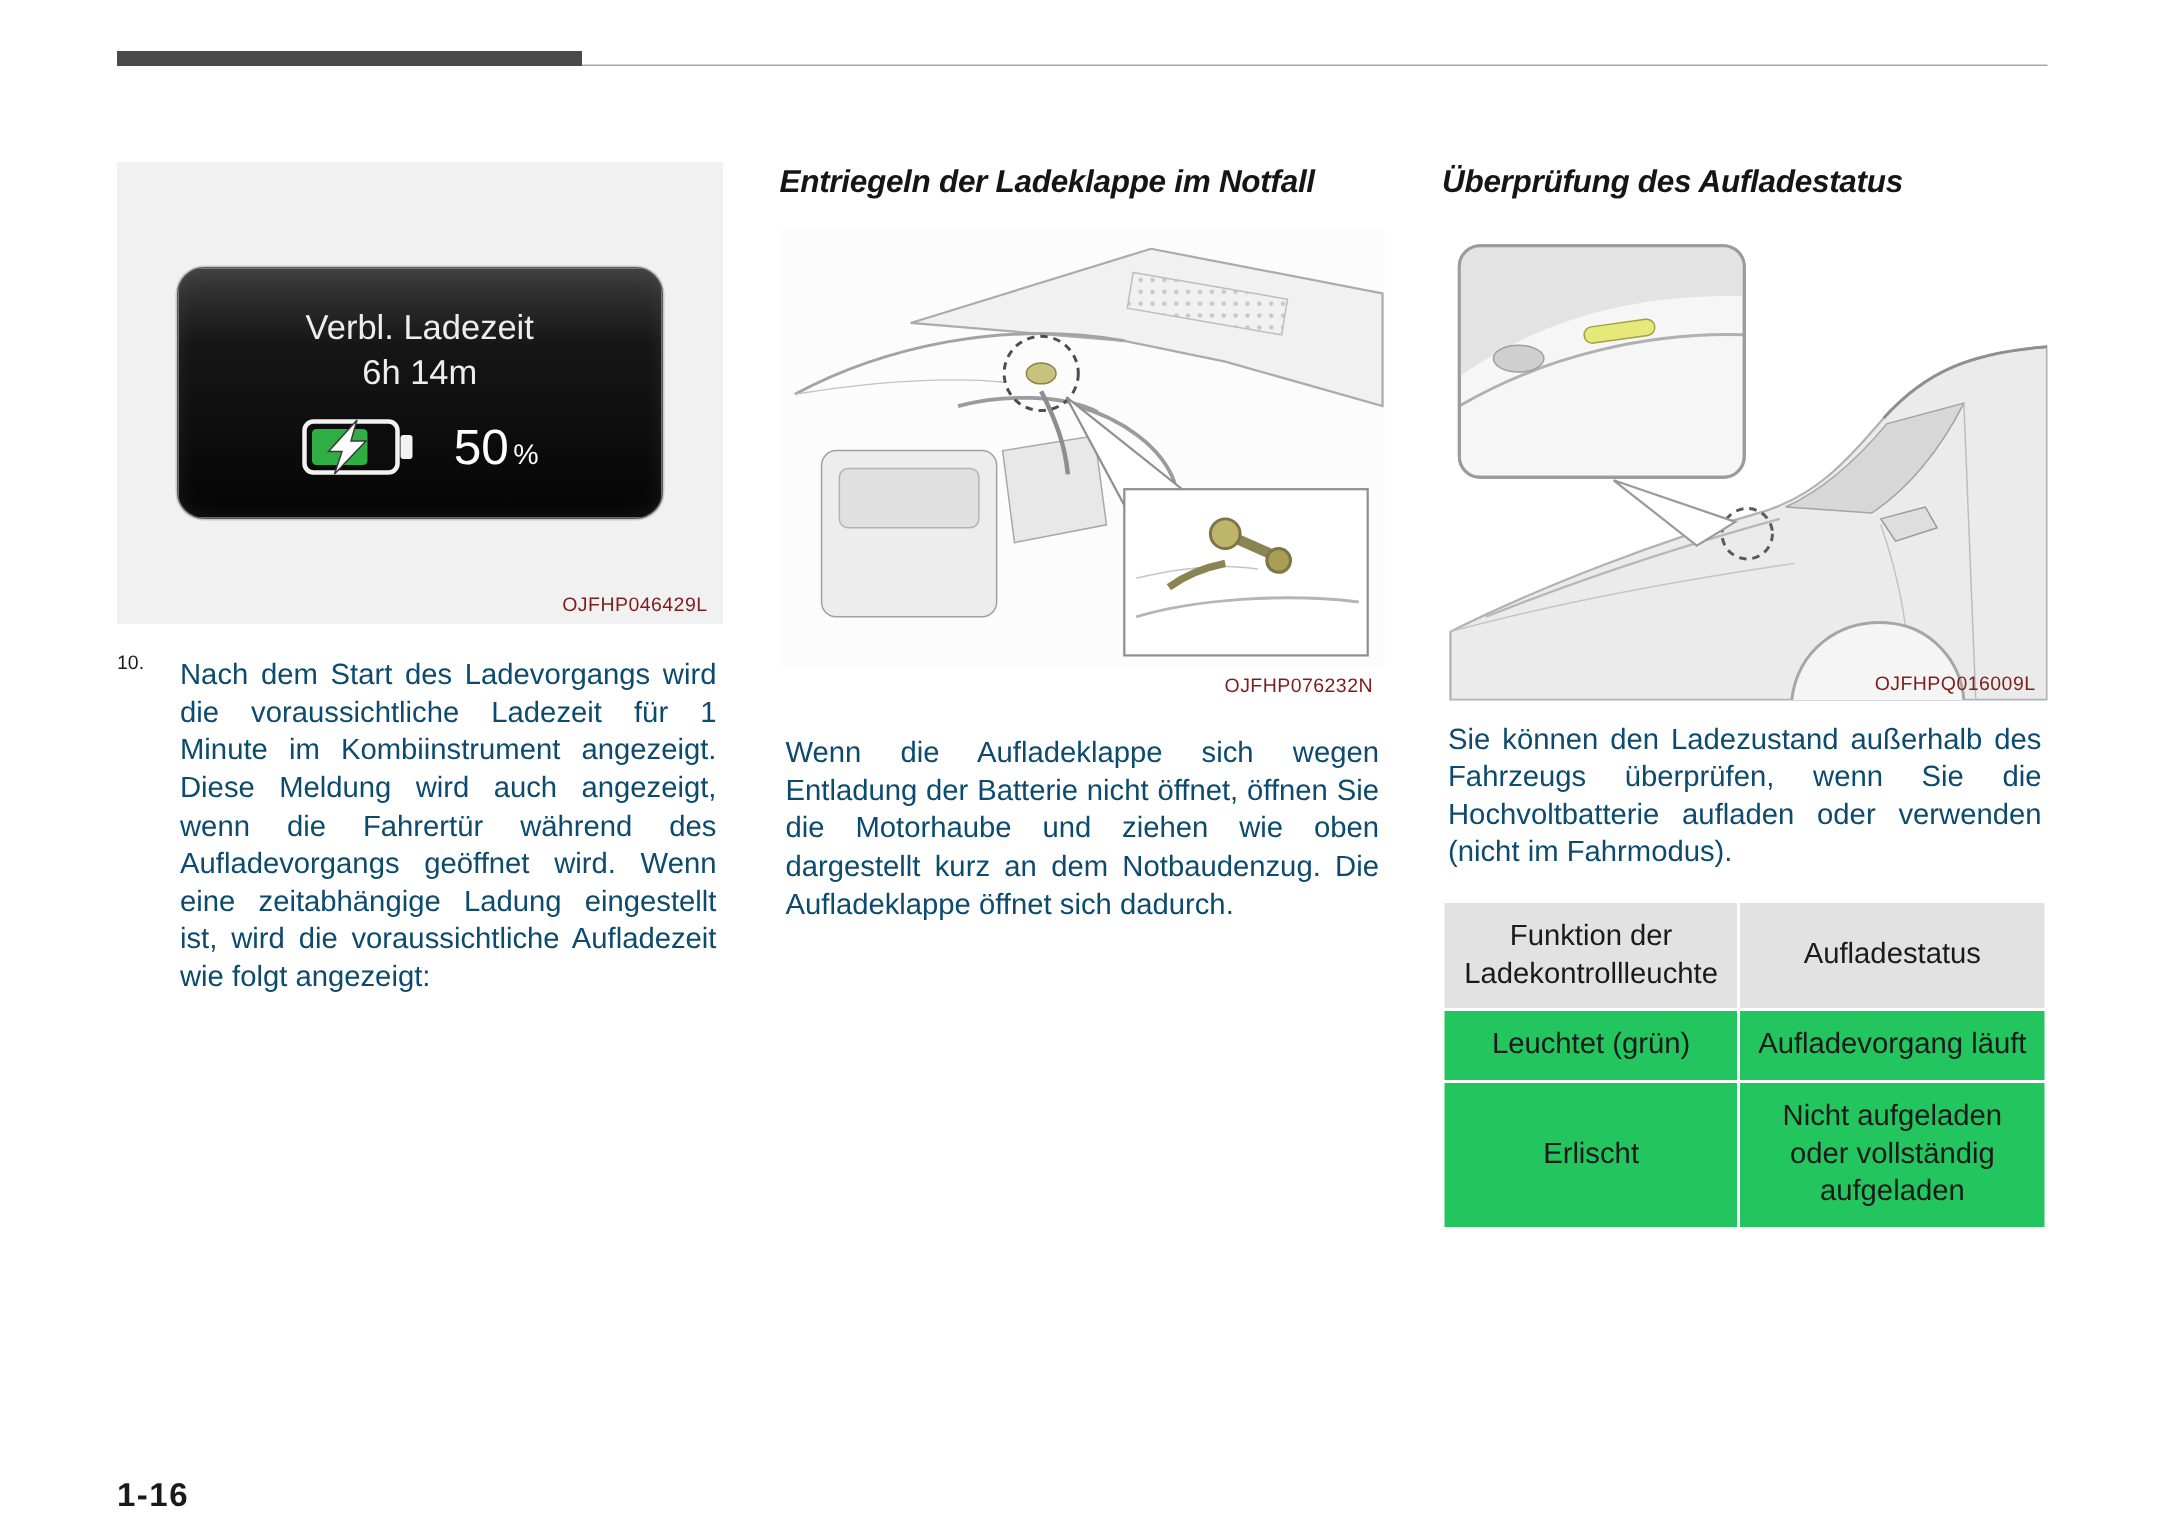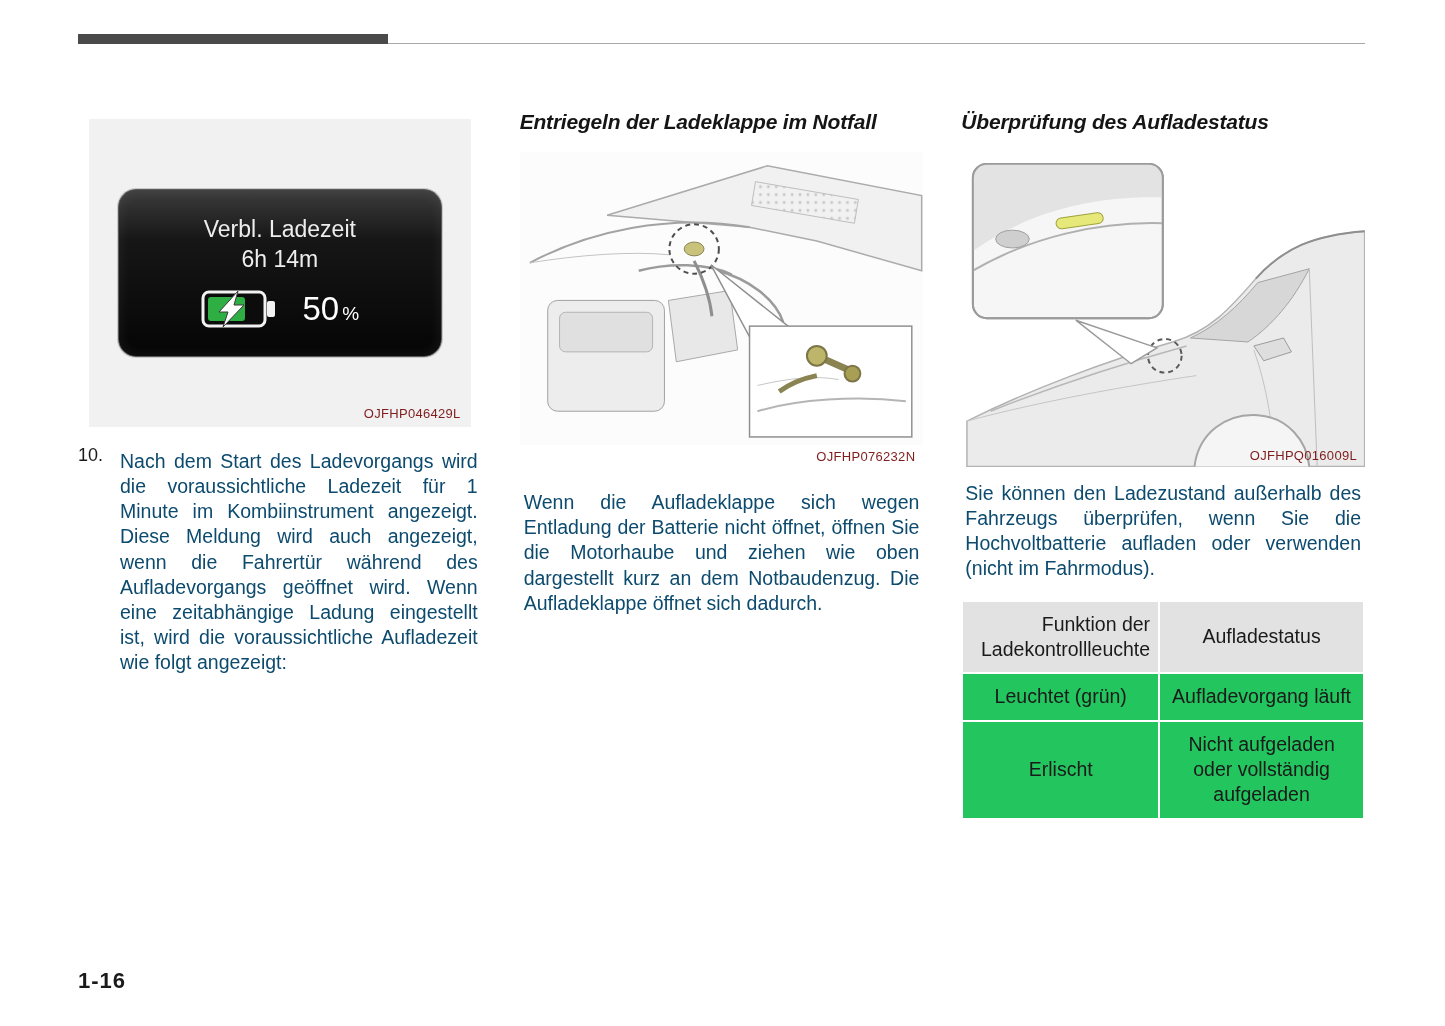--- a/index.html
+++ b/index.html
@@ -60,21 +60,21 @@
     color: #0c4a6e;
   }
   .fig-caption {
     font-size: 13px;
     color: #7f1d1d;
     letter-spacing: .3px;
   }
 
   
   .fig-cluster {
-    margin: 11px;
+    margin: 0;
     position: relative;
     height: 308px;
     background: #f1f1f1;
     display: flex;
     align-items: center;
     justify-content: center;
   }
   .fig-cluster .fig-caption { position: absolute; right: 10px; bottom: 6px; }
   .cluster {
     width: 324px; height: 168px;
@@ -85,21 +85,21 @@
     display: flex; flex-direction: column;
     align-items: center; justify-content: center;
   }
   .cluster-line { color: #ededed; font-size: 23px; line-height: 1.3; }
   .cluster-row { display: flex; align-items: center; gap: 22px; margin-top: 12px; }
   .percent { color: #ffffff; display: flex; align-items: baseline; gap: 3px; }
   .percent-num { font-size: 33px; }
   .percent-sign { font-size: 19px; }
 
   .numbered { display: flex; margin-top: 18px; }
-  .numbered .num { flex: none; width: 38px; font-size: 18px; }
+  .numbered .num { flex: none; width: 38px; font-size: 13px; }
 
   
   .fig-plain { margin: 10px 0 0 0; position: relative; }
   .fig-plain svg { display: block; width: 100%; height: auto; }
   .caption-row { text-align: right; padding: 4px 8px 0 0; }
   .fig-overlay-caption { position: absolute; right: 8px; bottom: 4px; }
 
   .mid-paragraph { margin-top: 26px; }
   .right-paragraph { margin-top: 14px; }
 
@@ -113,25 +113,25 @@
     border: 2px solid #ffffff;
     font-size: 19.5px;
     font-weight: normal;
     text-align: center;
     vertical-align: middle;
     padding: 10px 8px;
     line-height: 1.3;
   }
   .status-table th { background: #e2e2e2; height: 58px; }
   .status-table td { background: #22c55e; margin-top: 32px; }
-  .status-table .col-fn { width: 49%; text-align: right; }
+  .status-table .col-fn { width: 49%; }
 
   
   .page-footer {
-    position: absolute; left: 78px; bottom: 32px;
+    position: absolute; left: 78px; bottom: 16px;
     font-size: 22px; font-weight: bold; letter-spacing: 1px;
   }
 </style>
 </head>
 <body>
 
 <div class="page">
 
   <header class="page-header">
     <div class="header-underline">

